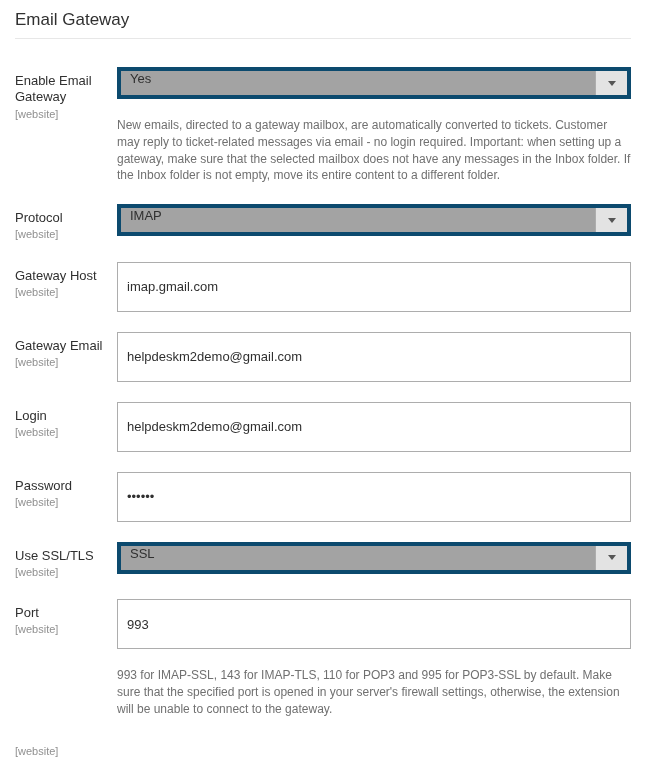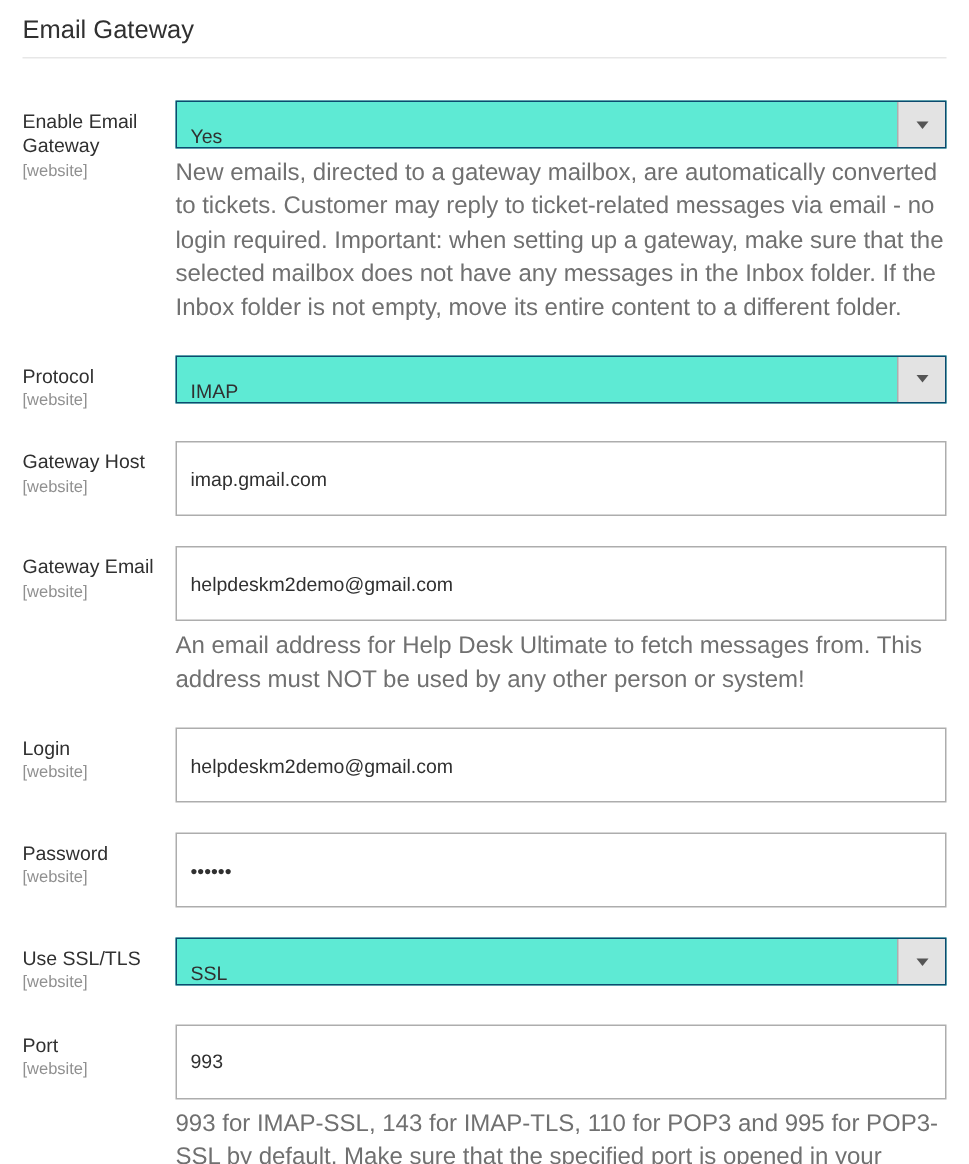--- a/index.html
+++ b/index.html
@@ -52,24 +52,24 @@
     padding: 0 9px;
     font-size: 13px;
     font-family: inherit;
     color: #303030;
     background: #fff;
   }
   .select-wrap {
     position: relative;
     width: 100%;
     height: 32px;
-    border: 1px solid #0c4a6e;
-    background: #5eead4;
+    border: 4px solid #0c4a6e;
+    background: #a3a3a3;
     display: flex;
-    align-items: flex-end;
+    align-items: flex-start;
   }
   .select-value {
     flex: 1;
     padding: 0 9px;
     font-size: 13px;
     color: #303030;
   }
   .select-arrow {
     width: 32px;
     height: 100%;
@@ -79,24 +79,24 @@
     align-items: center;
     justify-content: center;
   }
   .tri-down {
     width: 0; height: 0;
     border-left: 4px solid transparent;
     border-right: 4px solid transparent;
     border-top: 5px solid #555;
   }
   .help-text {
-    font-size: 16px;
+    font-size: 12px;
     color: #707070;
     line-height: 1.4;
-    margin-top: 6px;
+    margin-top: 18px;
   }
 </style>
 </head>
 <body>
 
 <h2 class="section-title">Email Gateway</h2>
 
 <div class="form-row">
   <div class="label-cell">
     <div class="label-text">Enable Email Gateway</div>
@@ -138,21 +138,20 @@
   </div>
 </div>
 
 <div class="form-row">
   <div class="label-cell">
     <div class="label-text">Gateway Email</div>
     <div class="scope-text">[website]</div>
   </div>
   <div class="control-cell">
     <input class="text-input" type="text" value="helpdeskm2demo@gmail.com" style="">
-    <div class="help-text">An email address for Help Desk Ultimate to fetch messages from. This address must NOT be used by any other person or system!</div>
   </div>
 </div>
 
 <div class="form-row">
   <div class="label-cell">
     <div class="label-text">Login</div>
     <div class="scope-text">[website]</div>
   </div>
   <div class="control-cell">
     <input class="text-input" type="text" value="helpdeskm2demo@gmail.com" style="">

